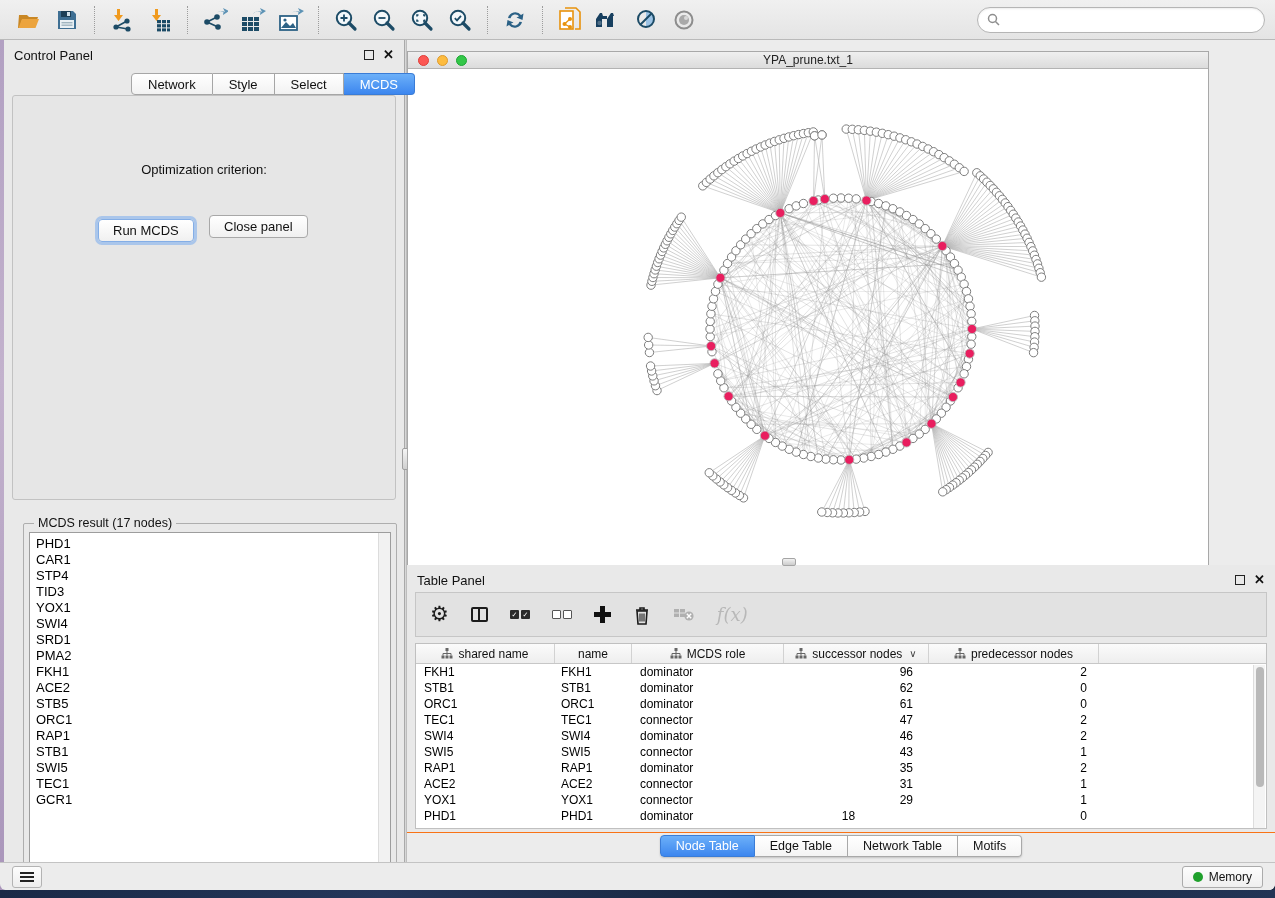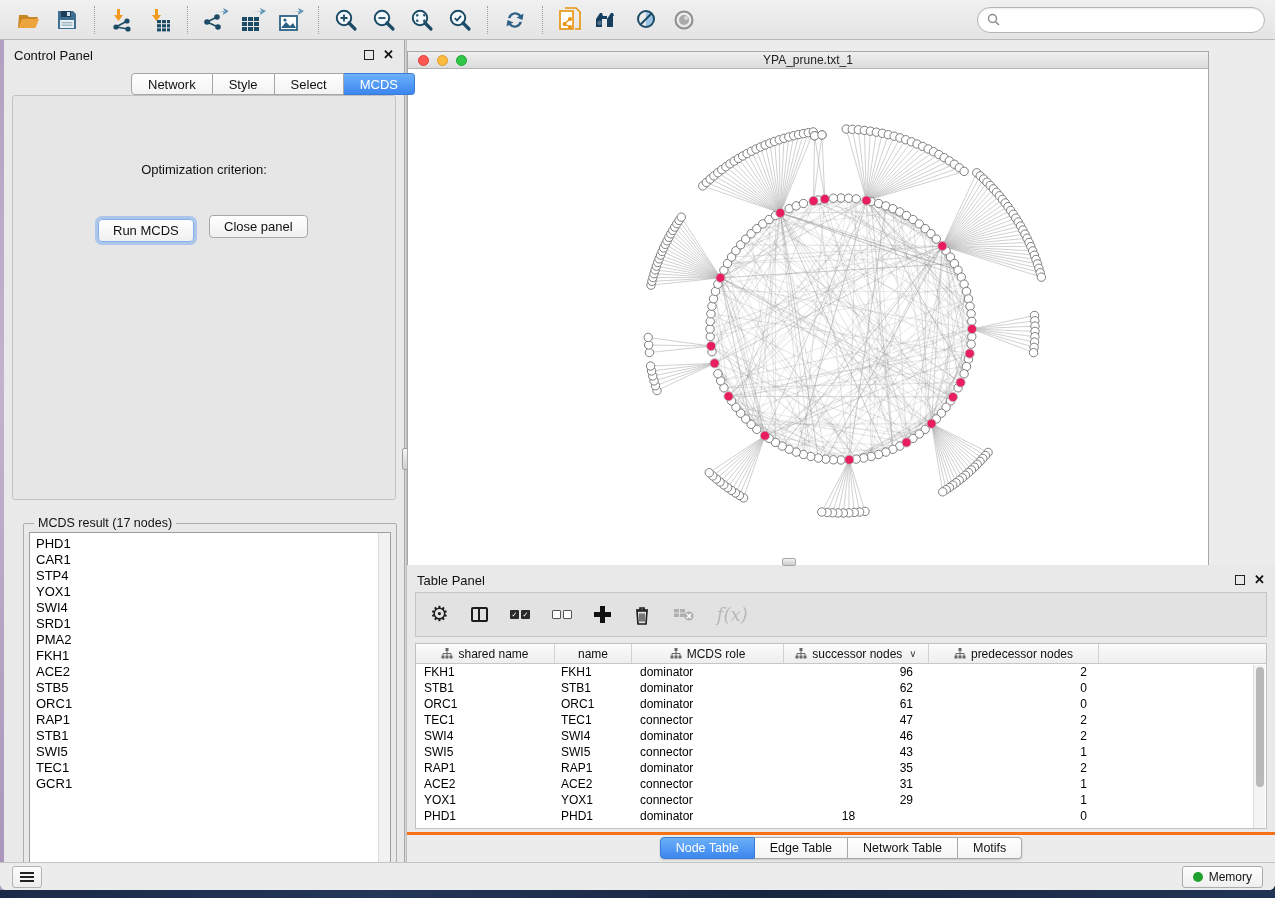--- a/index.html
+++ b/index.html
@@ -114,21 +114,21 @@
     border-right:1px solid #d2d2d2; font-size:12px; color:#111; position:relative; }
   .th .sort { font-size:10px; color:#444; margin-left:2px; }
   .trow { display:flex; height:16px; font-size:12px; color:#000; align-items:center; }
   .td { overflow:hidden; white-space:nowrap; }
   .td.num { text-align:right; }
   .tbl .vscroll { position:absolute; right:1px; top:21px; width:12px; height:164px;
     background:#f4f4f4; border-left:1px solid #ddd; }
   .tbl .vthumb { position:absolute; left:1.5px; top:2px; width:8px; height:120px;
     background:#b9b9b9; border-radius:4px; }
   .bottom-tabs { position:absolute; left:0; top:267px; width:868px; height:30px;
-    background:#ececec; border-top:3px solid #f97316; display:flex; justify-content:center;
+    background:#ececec; border-top:1px solid #f97316; display:flex; justify-content:center;
     padding-top:2px; }
   .btabs { display:flex; height:22px; border-radius:4px;
     box-shadow:0 1px 2px rgba(0,0,0,.18); }
   .btab { padding:0 15px; display:flex; align-items:center; font-size:12.5px;
     background:linear-gradient(#ffffff,#f4f4f4); border:1px solid #a9a9a9; border-left:none; color:#111; }
   .btab:first-child { border-left:1px solid #a9a9a9; border-radius:4px 0 0 4px; }
   .btab:last-child { border-radius:0 4px 4px 0; }
   .btab.active { background:linear-gradient(#6cb0f9,#3c86ef); color:#fff; border-color:#3a7cd6; }
 
   
@@ -322,20 +322,21 @@
       <div class="opt-label">Optimization criterion:</div>
       <button class="btn btn-run">Run MCDS</button>
       <button class="btn btn-close">Close panel</button>
       <div class="groupbox">
         <span class="group-title">MCDS result (17 nodes)</span>
         <div class="listbox">
           <div class="items">
               <div>PHD1</div>
               <div>CAR1</div>
               <div>STP4</div>
+              <div>TID3</div>
               <div>YOX1</div>
               <div>SWI4</div>
               <div>SRD1</div>
               <div>PMA2</div>
               <div>FKH1</div>
               <div>ACE2</div>
               <div>STB5</div>
               <div>ORC1</div>
               <div>RAP1</div>
               <div>STB1</div>

